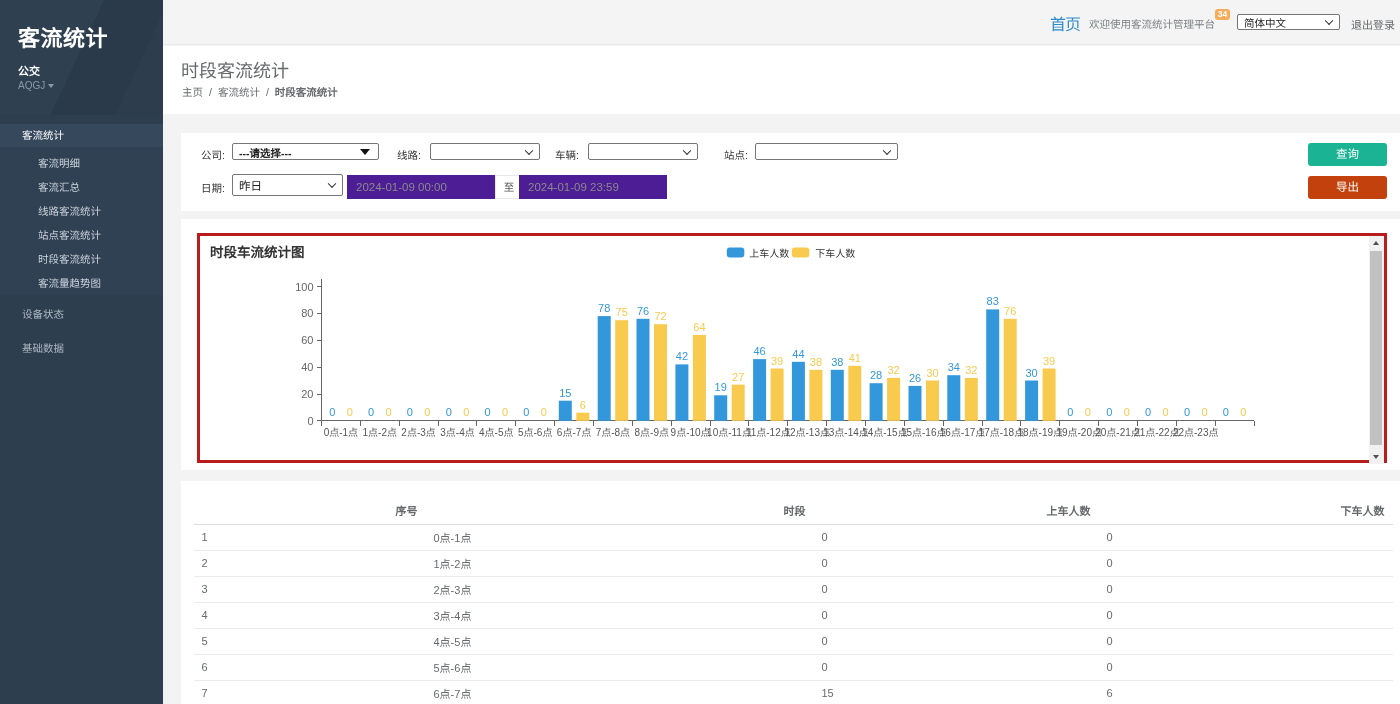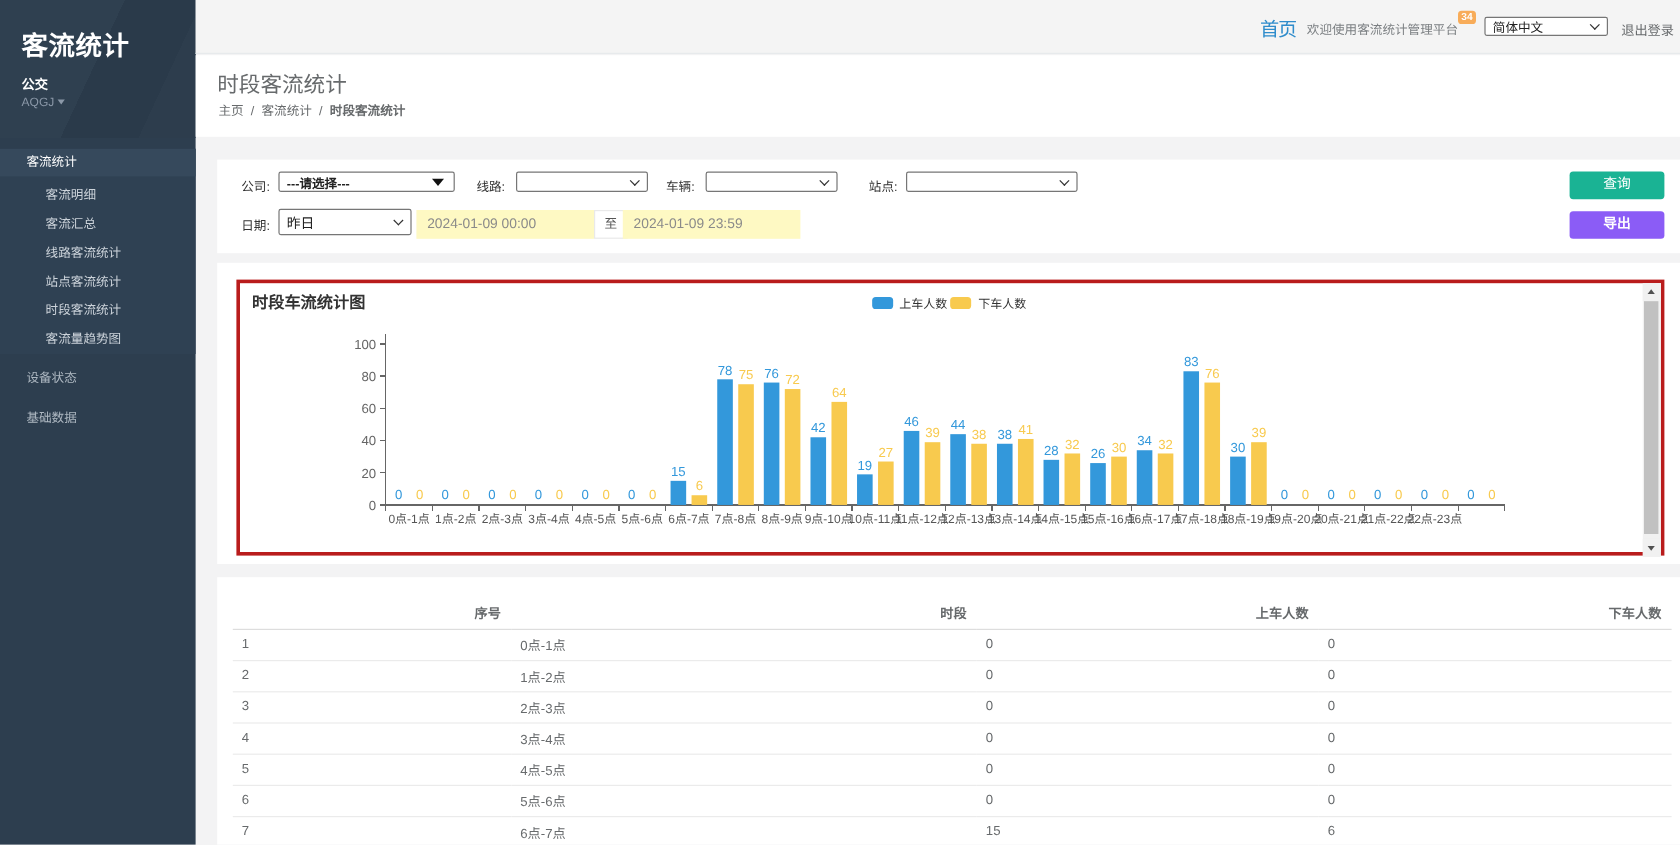--- a/index.html
+++ b/index.html
@@ -29,21 +29,21 @@
 .sel .tri { position:absolute; right:8px; top:50%; margin-top:-2.5px; width:0; height:0; border-left:5px solid transparent; border-right:5px solid transparent; border-top:6px solid #111; }
 #topbar .logout { position:absolute; left:1188px; top:16px; font-size:11px; color:#676a6c; white-space:nowrap; }
 #titleband { position:absolute; left:163px; top:46px; width:1237px; height:68px; background:#fff; }
 #titleband h1 { position:absolute; left:18px; top:10px; font-size:18px; font-weight:normal; color:#676a6c; white-space:nowrap; }
 #crumb { position:absolute; left:19px; top:38px; font-size:10.5px; color:#676a6c; white-space:nowrap; }
 #crumb .sep { color:#676a6c; margin:0 6px; }
 #crumb b { color:#676a6c; }
 .card { position:absolute; background:#fff; }
 #filtercard { left:181px; top:133px; width:1219px; height:78px; }
 #filtercard .lbl { position:absolute; font-size:10.5px; color:#333; white-space:nowrap; }
-.dtinput { position:absolute; height:24px; background:#fef9c3; font-size:11.5px; color:#8a8a8a; line-height:24px; padding-left:9px; }
+.dtinput { position:absolute; height:24px; background:#4c1d95; font-size:11.5px; color:#8a8a8a; line-height:24px; padding-left:9px; }
 .btn { position:absolute; left:1127px; width:79px; height:23px; border-radius:3px; color:#fff; font-size:11.5px; text-align:center; line-height:23px; }
 #chartcard { left:181px; top:219px; width:1219px; height:251px; }
 #chartbox { position:absolute; left:15.5px; top:13.5px; width:1190px; height:230px; border:3px solid #b91c1c; background:#fff; }
 #chartsvg { position:absolute; left:0px; top:0px; }
 #sb { position:absolute; right:0; top:0; width:15px; height:228px; background:#f1f1f1; }
 #sb .btnup, #sb .btndn { position:absolute; left:0; width:15px; height:15px; background:#f1f1f1; }
 #sb .btnup { top:0; } #sb .btndn { bottom:0; }
 #sb .thumb { position:absolute; left:1.5px; top:15px; width:12px; height:194px; background:#c1c1c1; }
 .arr { position:absolute; left:4px; width:0; height:0; border-left:3.5px solid transparent; border-right:3.5px solid transparent; }
 .arr.up { top:5px; border-bottom:4px solid #505050; }
@@ -109,21 +109,21 @@
     </div>
   <span class="lbl" style="left:20px;top:47px;">日期:</span>
   <div class="sel" style="left:51px;top:41px;width:111px;height:22px;">
       <span class="tx" style="font-size:11.5px;">昨日</span>
       <span class="chev"></span>
     </div>
   <div class="dtinput" style="left:166px;top:42px;width:148px;">2024-01-09 00:00</div>
   <div class="dtinput" style="left:314px;top:42px;width:28px;background:#fff;border:1px solid #e9e9e9;text-align:center;padding-left:0;font-size:10.5px;color:#555;line-height:22px;">至</div>
   <div class="dtinput" style="left:338px;top:42px;width:148px;">2024-01-09 23:59</div>
   <div class="btn" style="top:10px;background:#1ab394;">查询</div>
-  <div class="btn" style="top:43px;background:#8b5cf6;font-weight:bold;">导出</div>
+  <div class="btn" style="top:43px;background:#c2410c;">导出</div>
 </div>
 <div class="card" id="chartcard">
   <div id="chartbox">
     <div id="chartsvg">
         <svg width="1173" height="228" viewBox="0 0 1173 228" xmlns="http://www.w3.org/2000/svg" style="display:block">
 <text x="10" y="20.5" font-size="13.5" font-weight="bold" fill="#333">时段车流统计图</text>
 <rect x="526.8" y="11.5" width="17.5" height="10" rx="3" fill="#3398db"></rect>
 <text x="549.3" y="20.5" font-size="10" fill="#333">上车人数</text>
 <rect x="591.8" y="11.5" width="17.5" height="10" rx="3" fill="#f8ca4e"></rect>
 <text x="615.3" y="20.5" font-size="10" fill="#333">下车人数</text>

